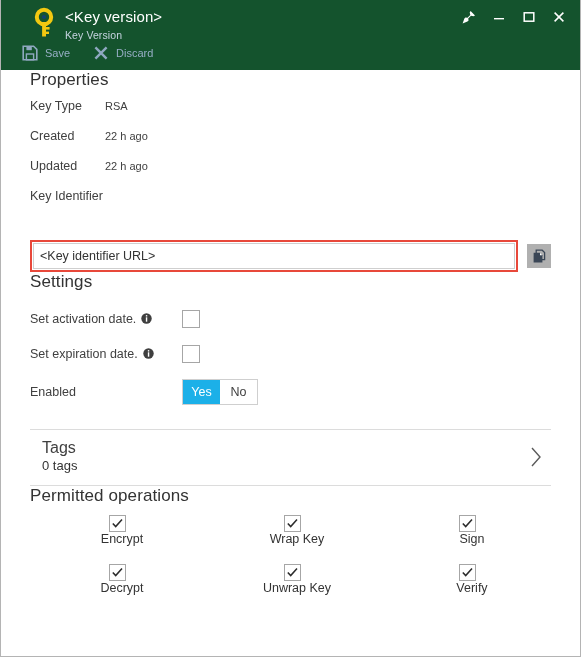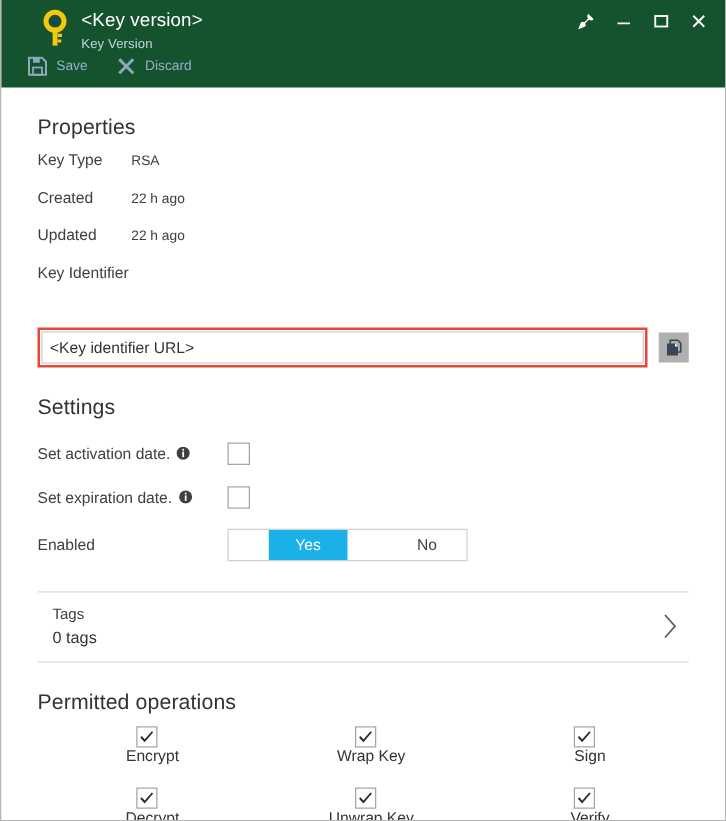--- a/index.html
+++ b/index.html
@@ -102,21 +102,20 @@
 
   
   .content {
     padding: 0 29px;
     box-sizing: border-box;
   }
 
   .section-title {
     font-size: 17px;
     color: #333333;
-    margin-top: 22px;
     margin-bottom: 9px;
     letter-spacing: .1px;
   }
 
   .prop-row {
     display: flex;
     align-items: baseline;
     height: 30px;
   }
   .prop-label {
@@ -201,50 +200,49 @@
     height: 38px;
     margin-top: 2px;
   }
   .toggle {
     display: flex;
     margin-left: 22px;
     border: 1px solid #cfcfcf;
     box-sizing: border-box;
   }
   .toggle-opt {
-    width: 63px;
+    width: 37px;
     height: 24px;
     display: flex;
     align-items: center;
     justify-content: center;
     font-size: 12.5px;
     cursor: pointer;
     background: #ffffff;
     color: #404040;
     box-sizing: border-box;
-    margin-left: 32px;
   }
   .toggle-opt.active {
     background: #1cb0e8;
     color: #ffffff;
   }
 
   
   .tags-row {
     margin-top: 18px;
     border-top: 1px solid #dcdcdc;
     border-bottom: 1px solid #dcdcdc;
     padding: 9px 2px 10px 12px;
     display: flex;
     align-items: center;
     justify-content: space-between;
     cursor: pointer;
   }
   .tags-title {
-    font-size: 12px;
+    font-size: 16px;
     color: #404040;
     line-height: 17px;
   }
   .tags-count {
     font-size: 13px;
     color: #333333;
     line-height: 19px;
   }
   .chev {
     padding-right: 4px;

